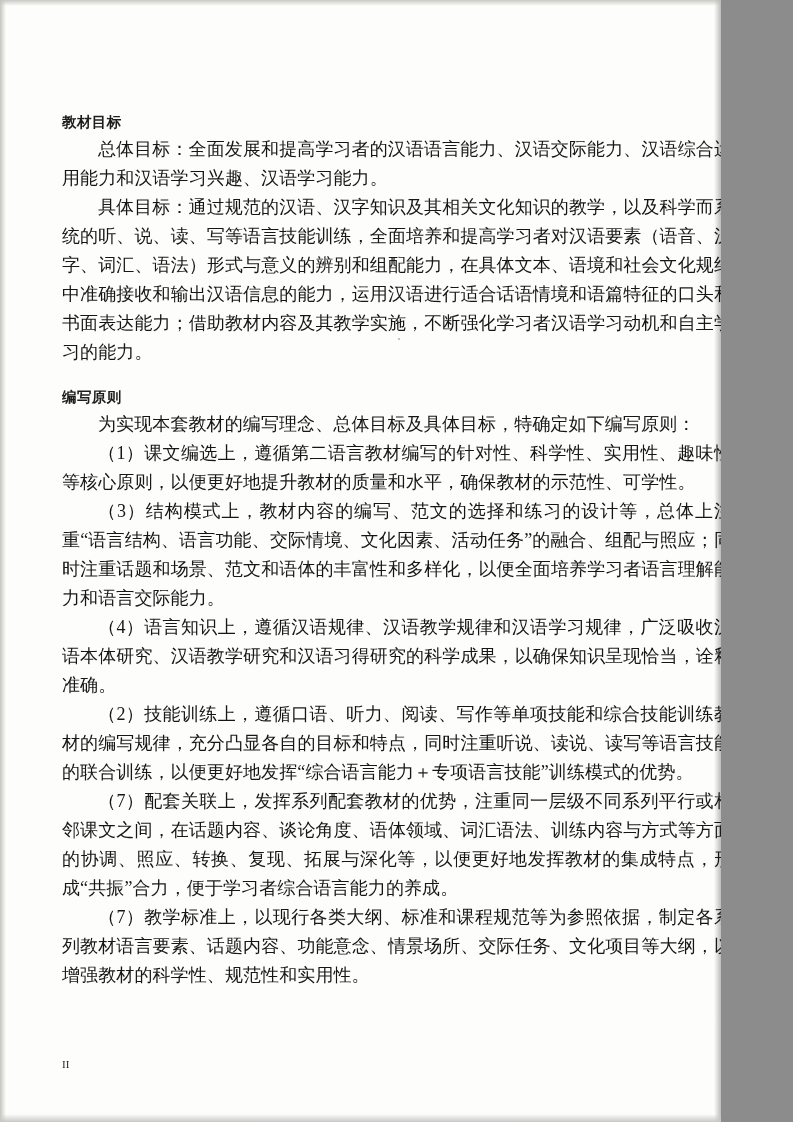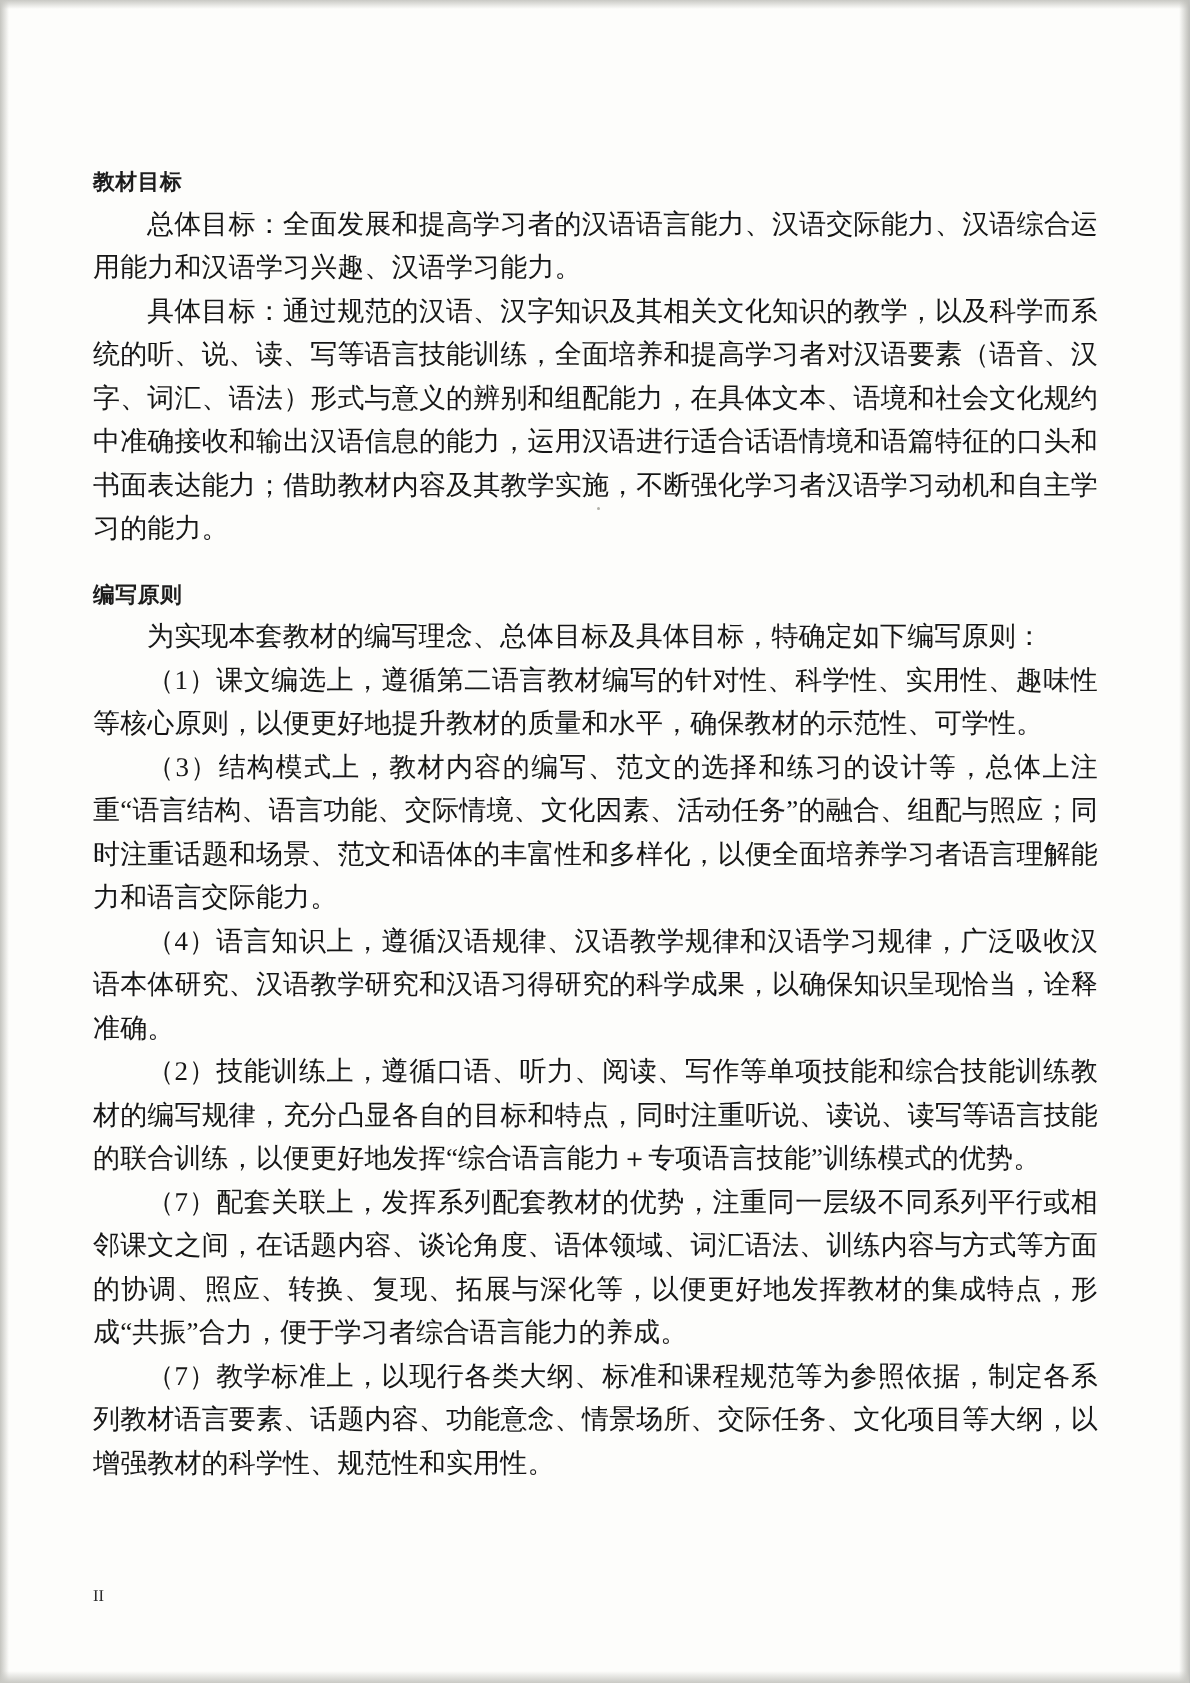--- a/index.html
+++ b/index.html
@@ -5,21 +5,21 @@
   html, body {
     margin: 0;
     padding: 0;
     background: #8c8c8c;
   }
   body {
     font-family: "Liberation Serif", "DejaVu Serif", serif;
   }
   .page {
     position: relative;
-    width: 793px;
+    width: 721px;
     height: 1122px;
     background: #fdfdfb;
     overflow: hidden;
     box-sizing: border-box;
   }
   
   .scan-edge-top {
     position: absolute;
     top: 0; left: 0; right: 0;
     height: 6px;

